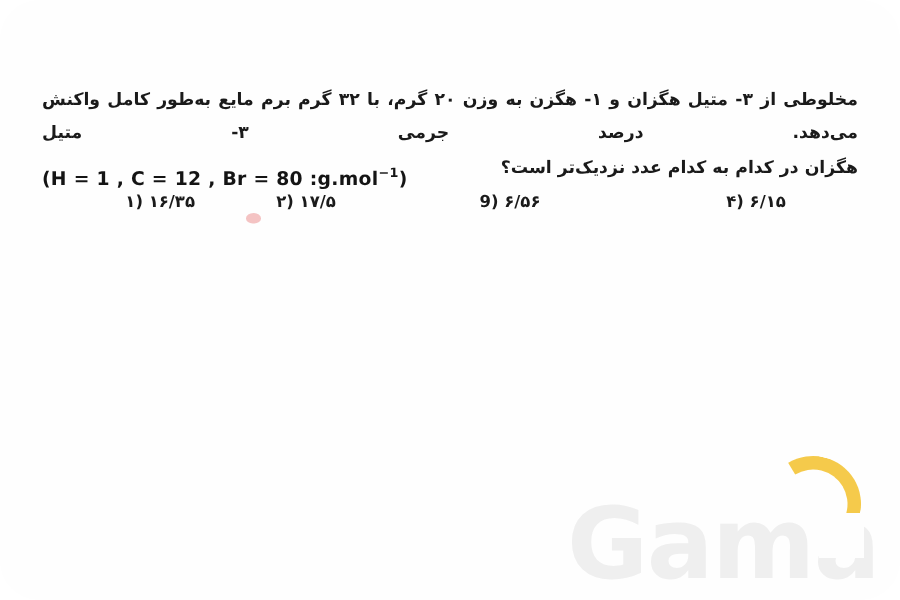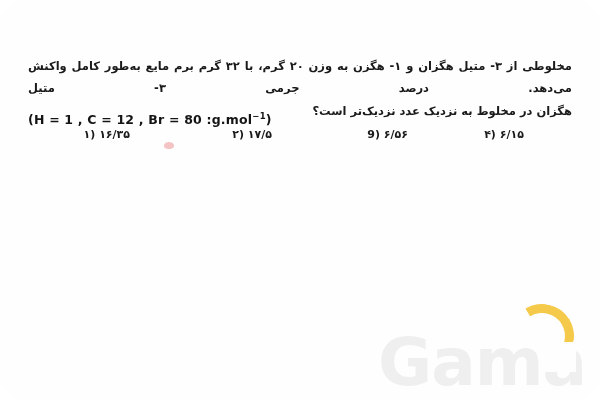--- a/index.html
+++ b/index.html
@@ -76,21 +76,21 @@
     direction: rtl;
     display: flex;
     justify-content: flex-start;
   }
   .option {
     font-size: 11px;
     color: #1a1a1a;
     font-family: "DejaVu Sans", sans-serif;
     font-weight: 700;
     flex: 0 0 25%;
-    text-align: right;
+    text-align: center;
     white-space: nowrap;
     letter-spacing: 0.2px;
   }
   .option-4 { text-align: center; padding-left: 28px; }
   .option-1 { text-align: right; padding-right: 6px; }
   .cursor-mark {
     position: absolute;
     left: 164px;
     top: 142px;
     width: 10px;
@@ -143,21 +143,21 @@
     background: #fefefe;
   }
 </style>
 </head>
 <body>
 
 <div class="page">
 
   <div class="question-block">
     <div class="q-line q-line-1">مخلوطی از ۳- متیل هگزان  و ۱- هگزن به وزن ۲۰ گرم، با ۳۲ گرم برم مایع به‌طور کامل واکنش می‌دهد. درصد جرمی ۳- متیل</div>
-    <div class="q-line q-line-2">هگزان در مخلوط به نزدیک عدد نزدیک‌تر است؟</div>
+    <div class="q-line q-line-2">هگزان در کدام به کدام عدد نزدیک‌تر است؟</div>
   </div>
 
   <div class="formula-row">
     <span class="formula"><span>(H = 1 , C = 12 , Br = 80 :g.mol</span><sup>−1</sup><span>)</span></span>
   </div>
 
   <div class="options-row">
     <div class="option option-4">۶/۱۵ (۴</div>
     <div class="option option-3">۶/۵۶ (9</div>
     <div class="option option-2">۱۷/۵ (۲</div>

